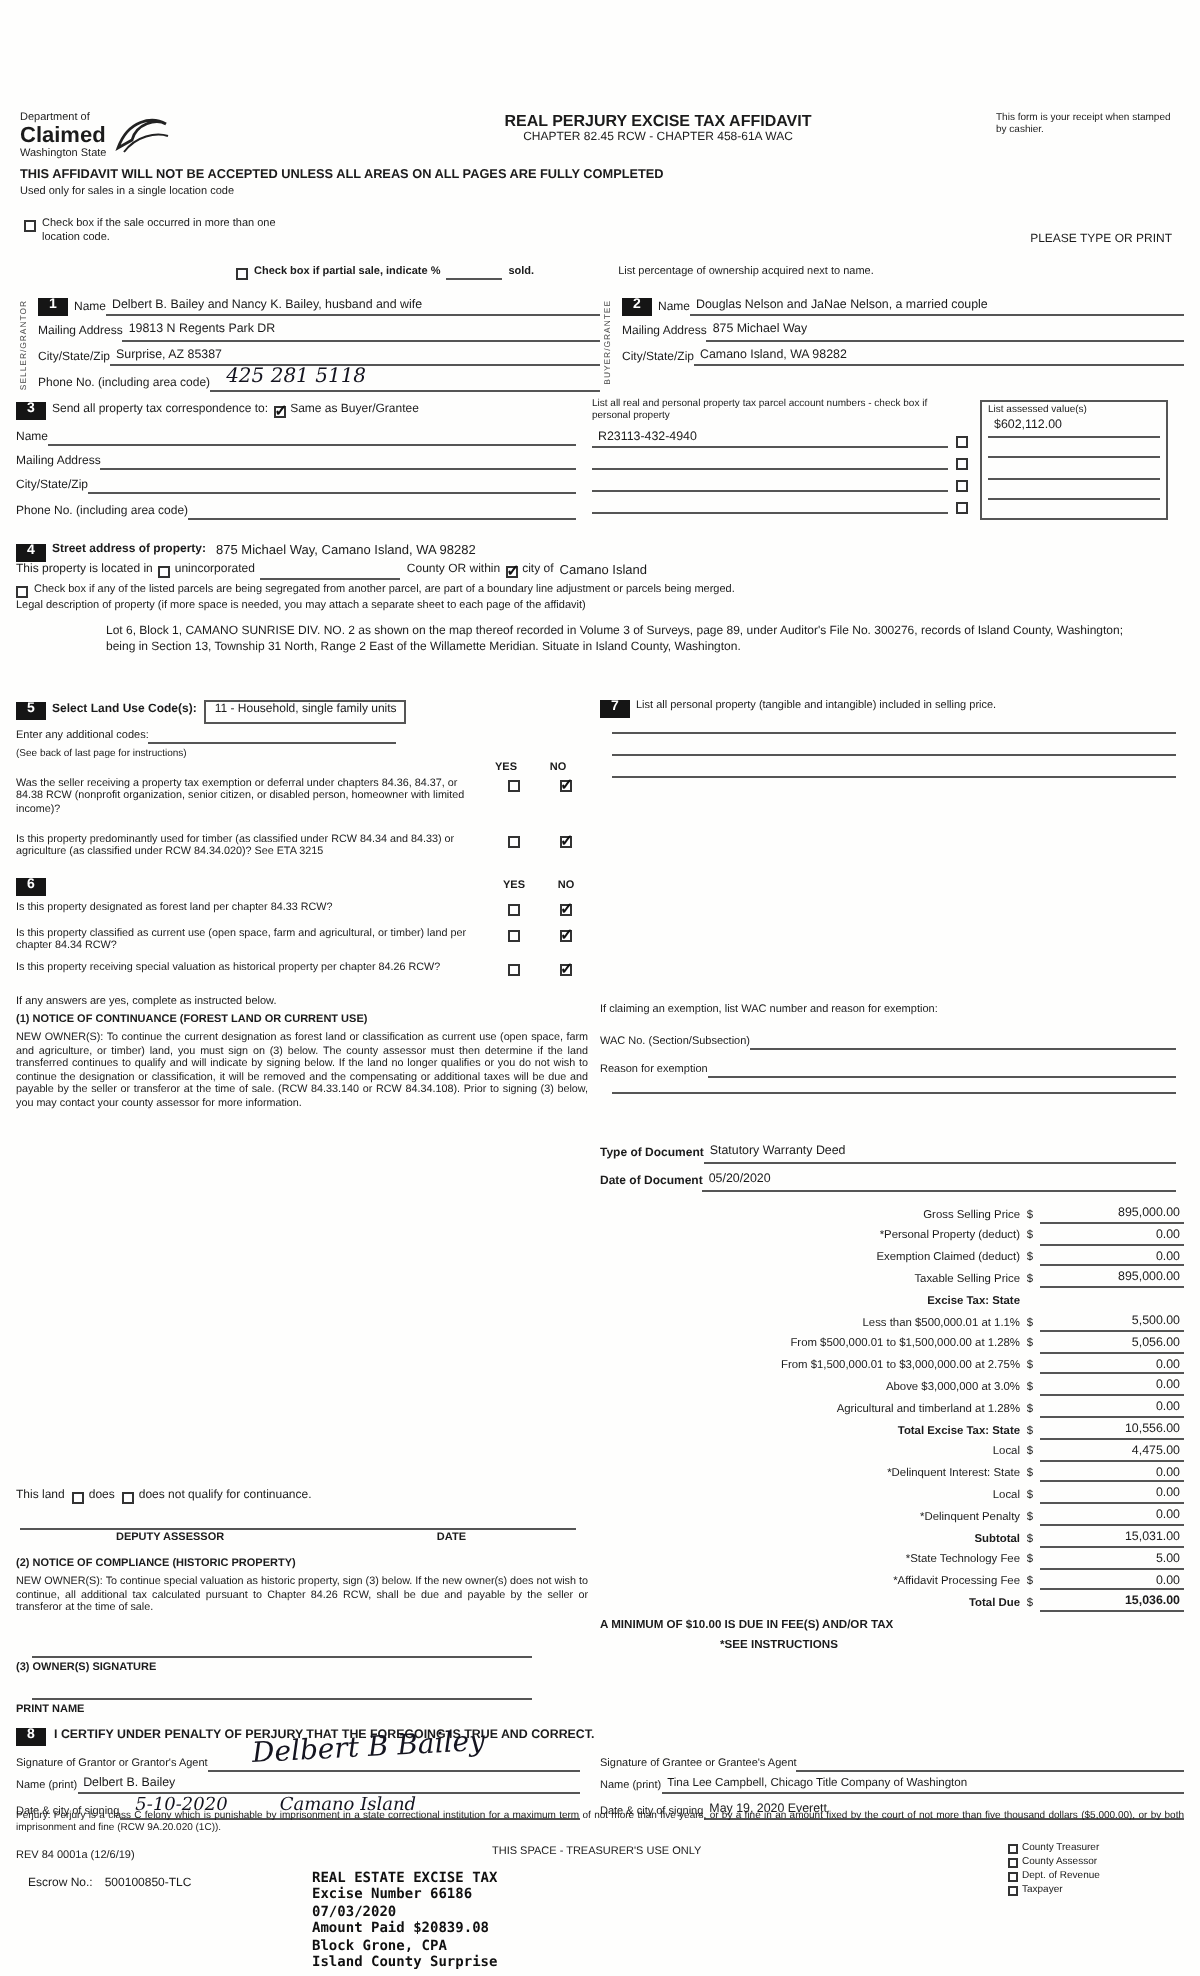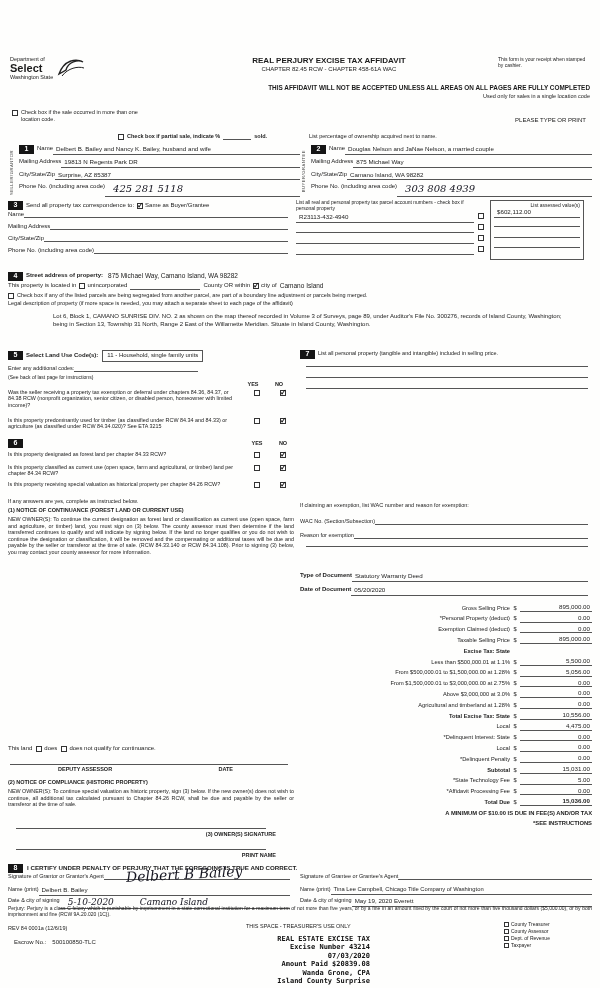--- a/index.html
+++ b/index.html
@@ -1,22 +1,22 @@
 <!DOCTYPE html>
 <html><head>
 <meta charset="utf-8">
 <style>
 *{margin:0;padding:0;box-sizing:border-box}
 body{background:#ffffff;font-family:"Liberation Sans",sans-serif}
 .page{position:relative;width:600px;height:988px;margin:0 auto;background:#fefefd;color:#1b1b1b;font-size:6px;line-height:1.25;overflow:hidden}
 .abs{position:absolute}
 .b{font-weight:bold}
-.ctr{text-align:right}
+.ctr{text-align:left}
 .t5{font-size:5px}.t55{font-size:5.5px}.t6{font-size:6px}.t65{font-size:6.5px}.t8{font-size:8px}
-.row{display:flex;align-items:flex-start}
+.row{display:flex;align-items:flex-end}
 .mid{align-items:center}
 .lbl{white-space:nowrap}
 .fill{flex:1;border-bottom:1px solid #555;min-height:7px;position:relative}
 .val{font-size:6.2px;padding-left:3px;white-space:nowrap;display:inline-block}
 .u{border-bottom:1px solid #555}
 .cb{display:inline-block;width:6px;height:6px;border:1px solid #333;background:#fff;position:relative;flex:none;vertical-align:middle}
 .cb.ck::after{content:"\2713";position:absolute;left:-1px;top:-3px;font-size:8px;font-weight:bold;color:#111}
 .numbox{display:inline-flex;align-items:center;justify-content:center;background:#151515;color:#fff;font-weight:bold;font-size:7px;width:15px;height:9px;flex:none}
 .vert{position:absolute;left:1px;top:5px;writing-mode:vertical-rl;transform:rotate(180deg);font-size:4.2px;letter-spacing:.5px;color:#444;white-space:nowrap}
 .hw{font-family:"DejaVu Serif",serif;font-style:italic;color:#14141f}
@@ -34,21 +34,21 @@
 </head>
 <body>
 
 <div class="page">
 
   <div class="abs" style="top:56px;left:10px;width:580px;">
     <div class="row" style="align-items:flex-start;">
       <div style="width:150px;display:flex;align-items:flex-start;">
         <div>
           <div class="t55">Department of</div>
-          <div class="b" style="font-size:11px;line-height:1;">Select</div>
+          <div class="b" style="font-size:11px;line-height:1;">Claimed</div>
           <div class="t55">Washington State</div>
         </div>
         <svg width="30" height="22" viewBox="0 0 30 22" style="margin-left:3px;flex:none;">
           <path d="M3 18 C8 4, 20 2, 27 6 C22 3, 12 6, 10 14 Z" fill="none" stroke="#222" stroke-width="1.4"></path>
           <path d="M6 20 C12 12, 22 10, 28 12" fill="none" stroke="#222" stroke-width="1"></path>
         </svg>
       </div>
       <div style="flex:1;text-align:center;">
         <div class="b t8">REAL PERJURY EXCISE TAX AFFIDAVIT</div>
         <div class="t6">CHAPTER 82.45 RCW - CHAPTER 458-61A WAC</div>
@@ -101,24 +101,20 @@
         <span class="lbl t6" style="margin-left:3px;">Name</span>
         <span class="fill"><span class="val">Douglas Nelson and JaNae Nelson, a married couple</span></span>
       </div>
       <div class="row" style="height:12.5px;">
         <span class="lbl t6">Mailing Address</span>
         <span class="fill"><span class="val">875 Michael Way</span></span>
       </div>
       <div class="row" style="height:12.5px;">
         <span class="lbl t6">City/State/Zip</span>
         <span class="fill"><span class="val">Camano Island, WA 98282</span></span>
-      </div>
-      <div class="row" style="height:13px;">
-        <span class="lbl t6">Phone No. (including area code)</span>
-        <span class="fill"><span class="hw" style="font-size:10px;padding-left:8px;">303 808 4939</span></span>
       </div>
     </div>
   </div>
 
   <div class="abs" style="top:200px;left:8px;width:584px;display:flex;">
     <div style="width:280px;">
       <div class="row mid" style="height:11px;">
         <span class="numbox">3</span>
         <span class="lbl t6" style="margin-left:3px;">Send all property tax correspondence to:</span>
         <span class="cb ck" style="margin-left:3px;"></span>
@@ -461,21 +457,21 @@
           <span class="cb" style="width:5px;height:5px;"></span>
           <span class="t5" style="margin-left:2px;">Taxpayer</span>
         </div>
     </div>
     <div class="abs row" style="top:18px;left:6px;">
       <span class="t6">Escrow No.:</span>
       <span class="t6" style="margin-left:6px;">500100850-TLC</span>
     </div>
     <div class="abs mono ctr b" style="top:14px;left:148px;width:214px;font-size:7px;line-height:1.2;color:#101010;">
       <div>REAL ESTATE EXCISE TAX</div>
-      <div>Excise Number 43214</div>
+      <div>Excise Number 66186</div>
       <div>07/03/2020</div>
       <div>Amount Paid $20839.08</div>
-      <div>Wanda Grone, CPA</div>
+      <div>Block Grone, CPA</div>
       <div>Island County Surprise</div>
     </div>
   </div>
 
 </div>
 
 </body></html>

